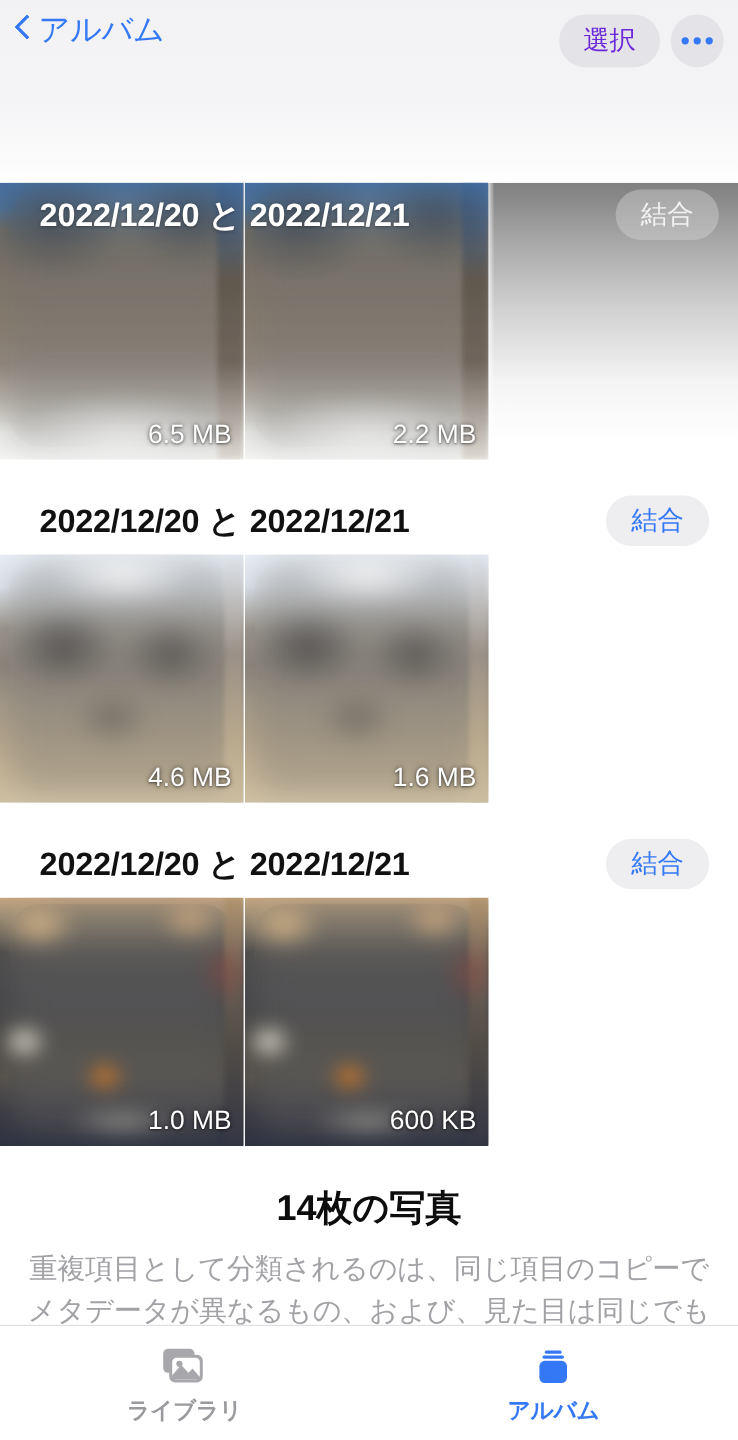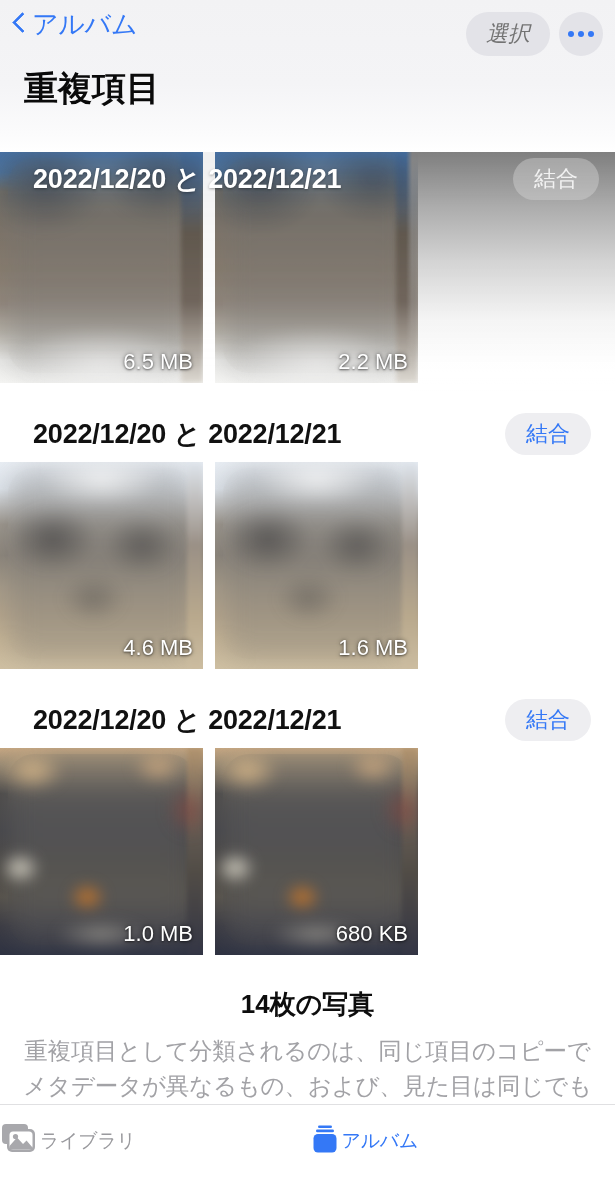--- a/index.html
+++ b/index.html
@@ -66,32 +66,31 @@
   .nav-actions {
     position: absolute;
     right: 12px;
     top: 12px;
     display: flex;
     align-items: center;
     gap: 9px;
   }
   .pill-btn {
     background: #e3e3e8;
-    color: #737373;
+    color: #6d28d9;
     border-radius: 22px;
     height: 44px;
     padding: 0 20px;
     display: flex;
     align-items: center;
     justify-content: center;
     font-size: 22px;
     cursor: pointer;
     border: none;
     font-family: inherit;
-    font-style: italic;
   }
   .circle-btn {
     background: #e3e3e8;
     border-radius: 50%;
     width: 44px;
     height: 44px;
     display: flex;
     align-items: center;
     justify-content: center;
     gap: 4px;
@@ -152,21 +151,21 @@
     padding: 13px 21px;
     font-size: 22px;
     display: flex;
     align-items: center;
     justify-content: center;
     cursor: pointer;
     font-family: inherit;
   }
   .thumbs {
     display: flex;
-    gap: 12px;
+    gap: 1px;
     height: 207px;
   }
   .thumb {
     position: relative;
     width: 203px;
     height: 207px;
     overflow: hidden;
   }
   .thumb-size {
     position: absolute;
@@ -303,21 +302,21 @@
     background: rgba(215,215,215,0.42);
     color: #f2f2f2;
   }
 
   
   .footer-block {
     padding: 32px 18px 0 18px;
     text-align: center;
   }
   .footer-count {
-    font-size: 26px;
+    font-size: 30px;
     font-weight: bold;
     color: #0d0d0d;
     margin-bottom: 12px;
   }
   .footer-desc {
     font-size: 23.5px;
     line-height: 35px;
     color: #a2a2a6;
     letter-spacing: -0.2px;
   }
@@ -330,25 +329,26 @@
     height: 96px;
     background: #ffffff;
     border-top: 0.5px solid #e0e0e2;
     display: flex;
     align-items: flex-start;
     z-index: 50;
   }
   .tab {
     flex: 1;
     display: flex;
-    flex-direction: row;
+    flex-direction: column;
     align-items: center;
     justify-content: flex-start;
     padding-top: 13px;
     cursor: pointer;
+    font-weight: bold;
   }
   .tab-icon {
     height: 42px;
     display: flex;
     align-items: center;
     justify-content: center;
   }
   .tab-label {
     font-size: 19px;
     color: #9a9a9e;
@@ -370,21 +370,20 @@
       </div>
       <div class="nav-actions">
         <button class="pill-btn">選択</button>
         <div class="circle-btn">
           <span class="dot"></span>
           <span class="dot"></span>
           <span class="dot"></span>
         </div>
       </div>
     </div>
-    <div class="large-title">重複項目</div>
   </div>
 
   <div class="content">
 
     <div class="group group-1" style="height:231px;">
       <div class="thumbs" style="height:231px;">
         <div class="thumb" style="height:231px;">
           <div class="photo scene-a">
             <div class="blurmask"></div>
             <div class="edge-right-a"></div>
@@ -440,21 +439,21 @@
             <div class="blurmask"></div>
             <div class="edge-right-c"></div>
           </div>
           <span class="thumb-size">1.0 MB</span>
         </div>
         <div class="thumb">
           <div class="photo scene-c">
             <div class="blurmask"></div>
             <div class="edge-right-c"></div>
           </div>
-          <span class="thumb-size">680 KB</span>
+          <span class="thumb-size">600 KB</span>
         </div>
       </div>
     </div>
 
     <div class="footer-block">
       <div class="footer-count">14枚の写真</div>
       <div class="footer-desc">重複項目として分類されるのは、同じ項目のコピーでメタデータが異なるもの、および、見た目は同じでも解像度、ファイルフォーマット、またはその他の微妙な点で異なるものの両方です。</div>
     </div>
 
   </div>

